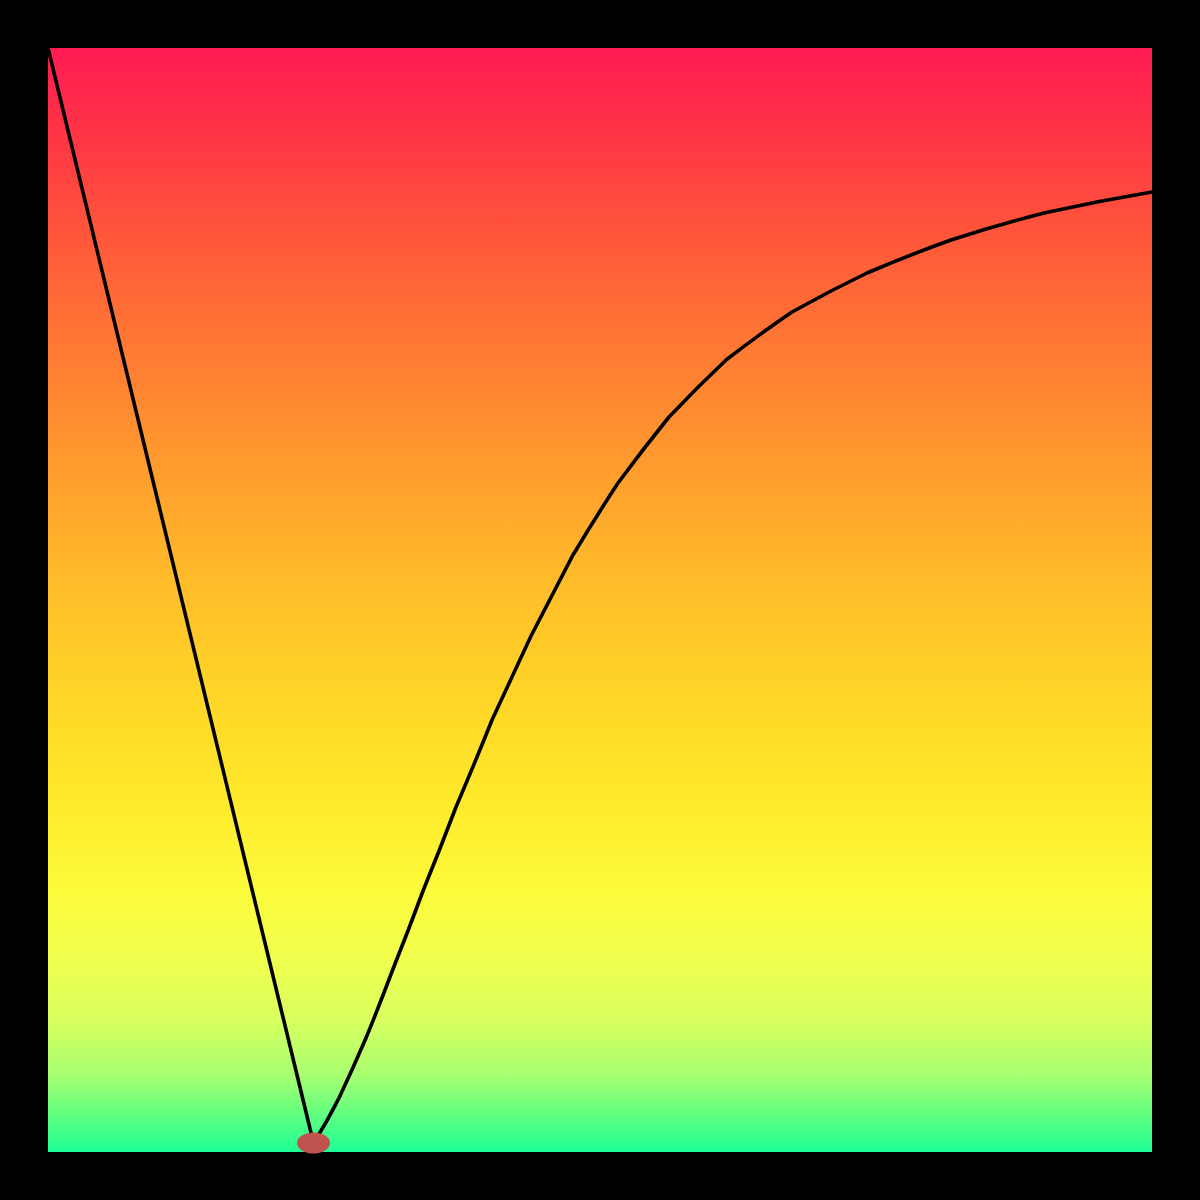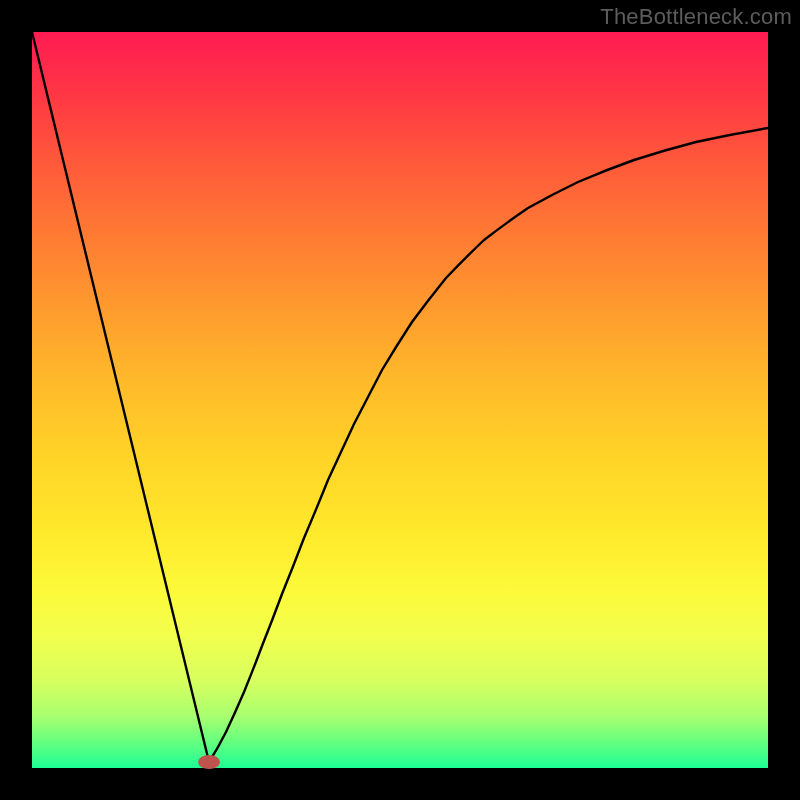--- a/index.html
+++ b/index.html
@@ -71,21 +71,20 @@
     fill: none;
     stroke: #000;
     stroke-width: 2.4;
     stroke-linecap: round;
   }
 </style>
 </head>
 <body>
 
 <div class="frame">
-  <div class="watermark">TheBottleneck.com</div>
   <div class="plot">
     <svg class="curve" viewBox="0 0 736 736">
       <path d="M 0 0 L 177 730"></path>
       <path d="M 177 730
                Q 186 716 194 700
                Q 203 681 212 660
                Q 221 638 230 614
                Q 240 589 250 562
                Q 261 535 272 506
                Q 284 478 296 448

